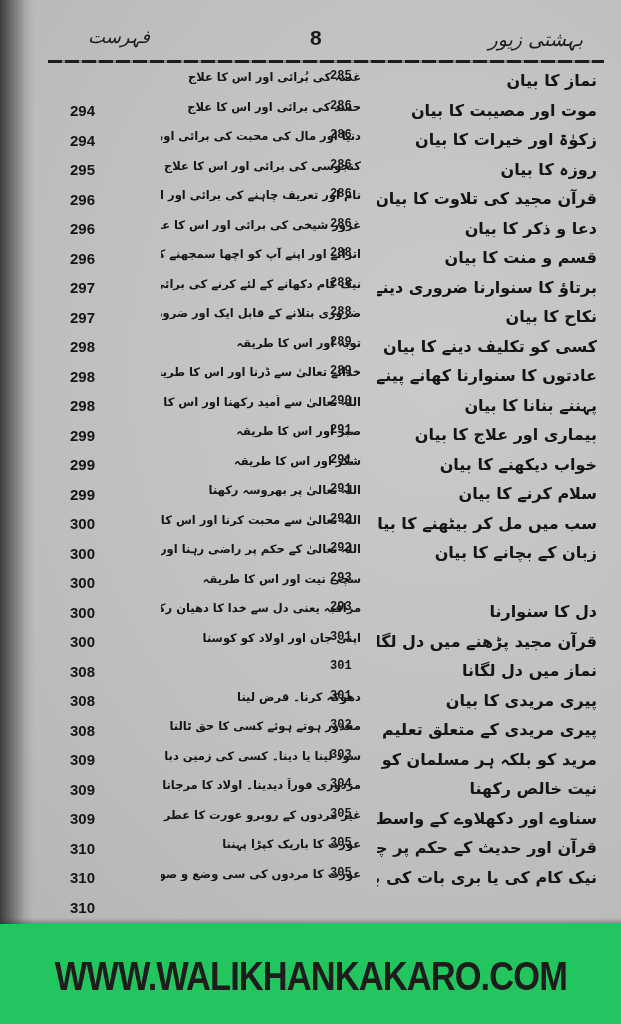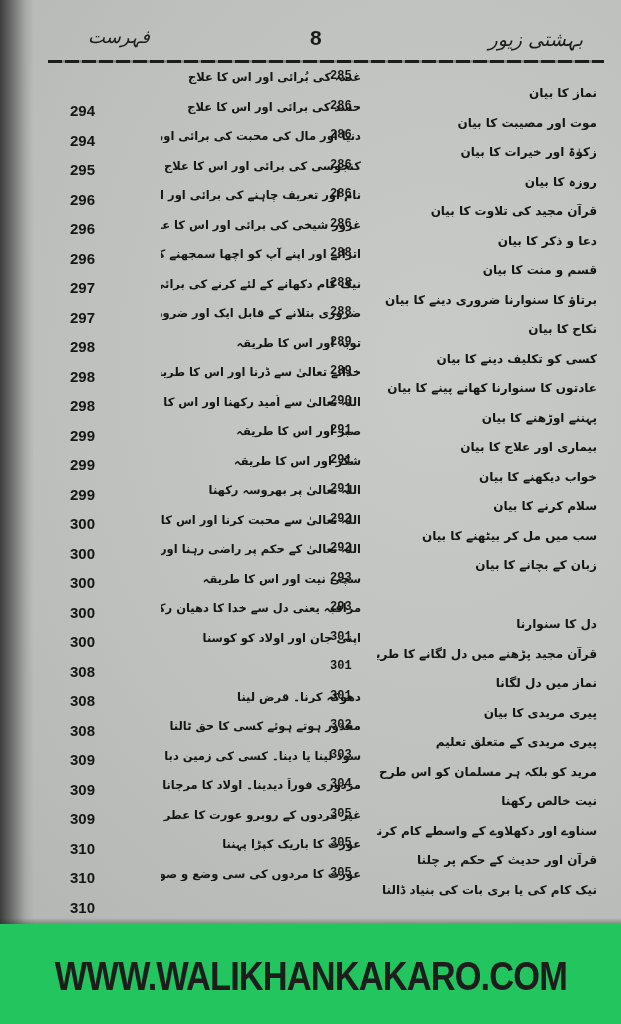--- a/index.html
+++ b/index.html
@@ -116,24 +116,23 @@
     }
     .row .rtitle {
       position: absolute;
       right: 24px;
       width: 220px;
       top: 5px;
       text-align: right;
       direction: rtl;
       font-family: "DejaVu Sans", sans-serif;
       font-weight: bold;
-      font-size: 12px;
+      font-size: 16px;
       white-space: nowrap;
       overflow: hidden;
-      margin-top: 15px;
     }
     .footer {
       position: absolute;
       left: 0; right: 0;
       top: 924px;
       height: 100px;
       background: #22c55e;
       display: flex;
       align-items: center;
       justify-content: center;
@@ -223,21 +222,21 @@
       <div class="row">
         <span class="lpage">298</span>
         <span class="ltitle">خدائے تعالیٰ سے ڈرنا اور اس کا طریقہ</span>
         <span class="mpage">289</span>
         <span class="rtitle">عادتوں کا سنوارنا کھانے پینے کا بیان</span>
       </div>
       <div class="row">
         <span class="lpage">299</span>
         <span class="ltitle">اللہ تعالیٰ سے اُمید رکھنا اور اس کا طریقہ</span>
         <span class="mpage">290</span>
-        <span class="rtitle">پہننے اوڑھنے کا بیان</span>
+        <span class="rtitle">پہننے بنانا کا بیان</span>
       </div>
       <div class="row">
         <span class="lpage">299</span>
         <span class="ltitle">صبر اور اس کا طریقہ</span>
         <span class="mpage">291</span>
         <span class="rtitle">بیماری اور علاج کا بیان</span>
       </div>
       <div class="row">
         <span class="lpage">299</span>
         <span class="ltitle">شکر اور اس کا طریقہ</span>

